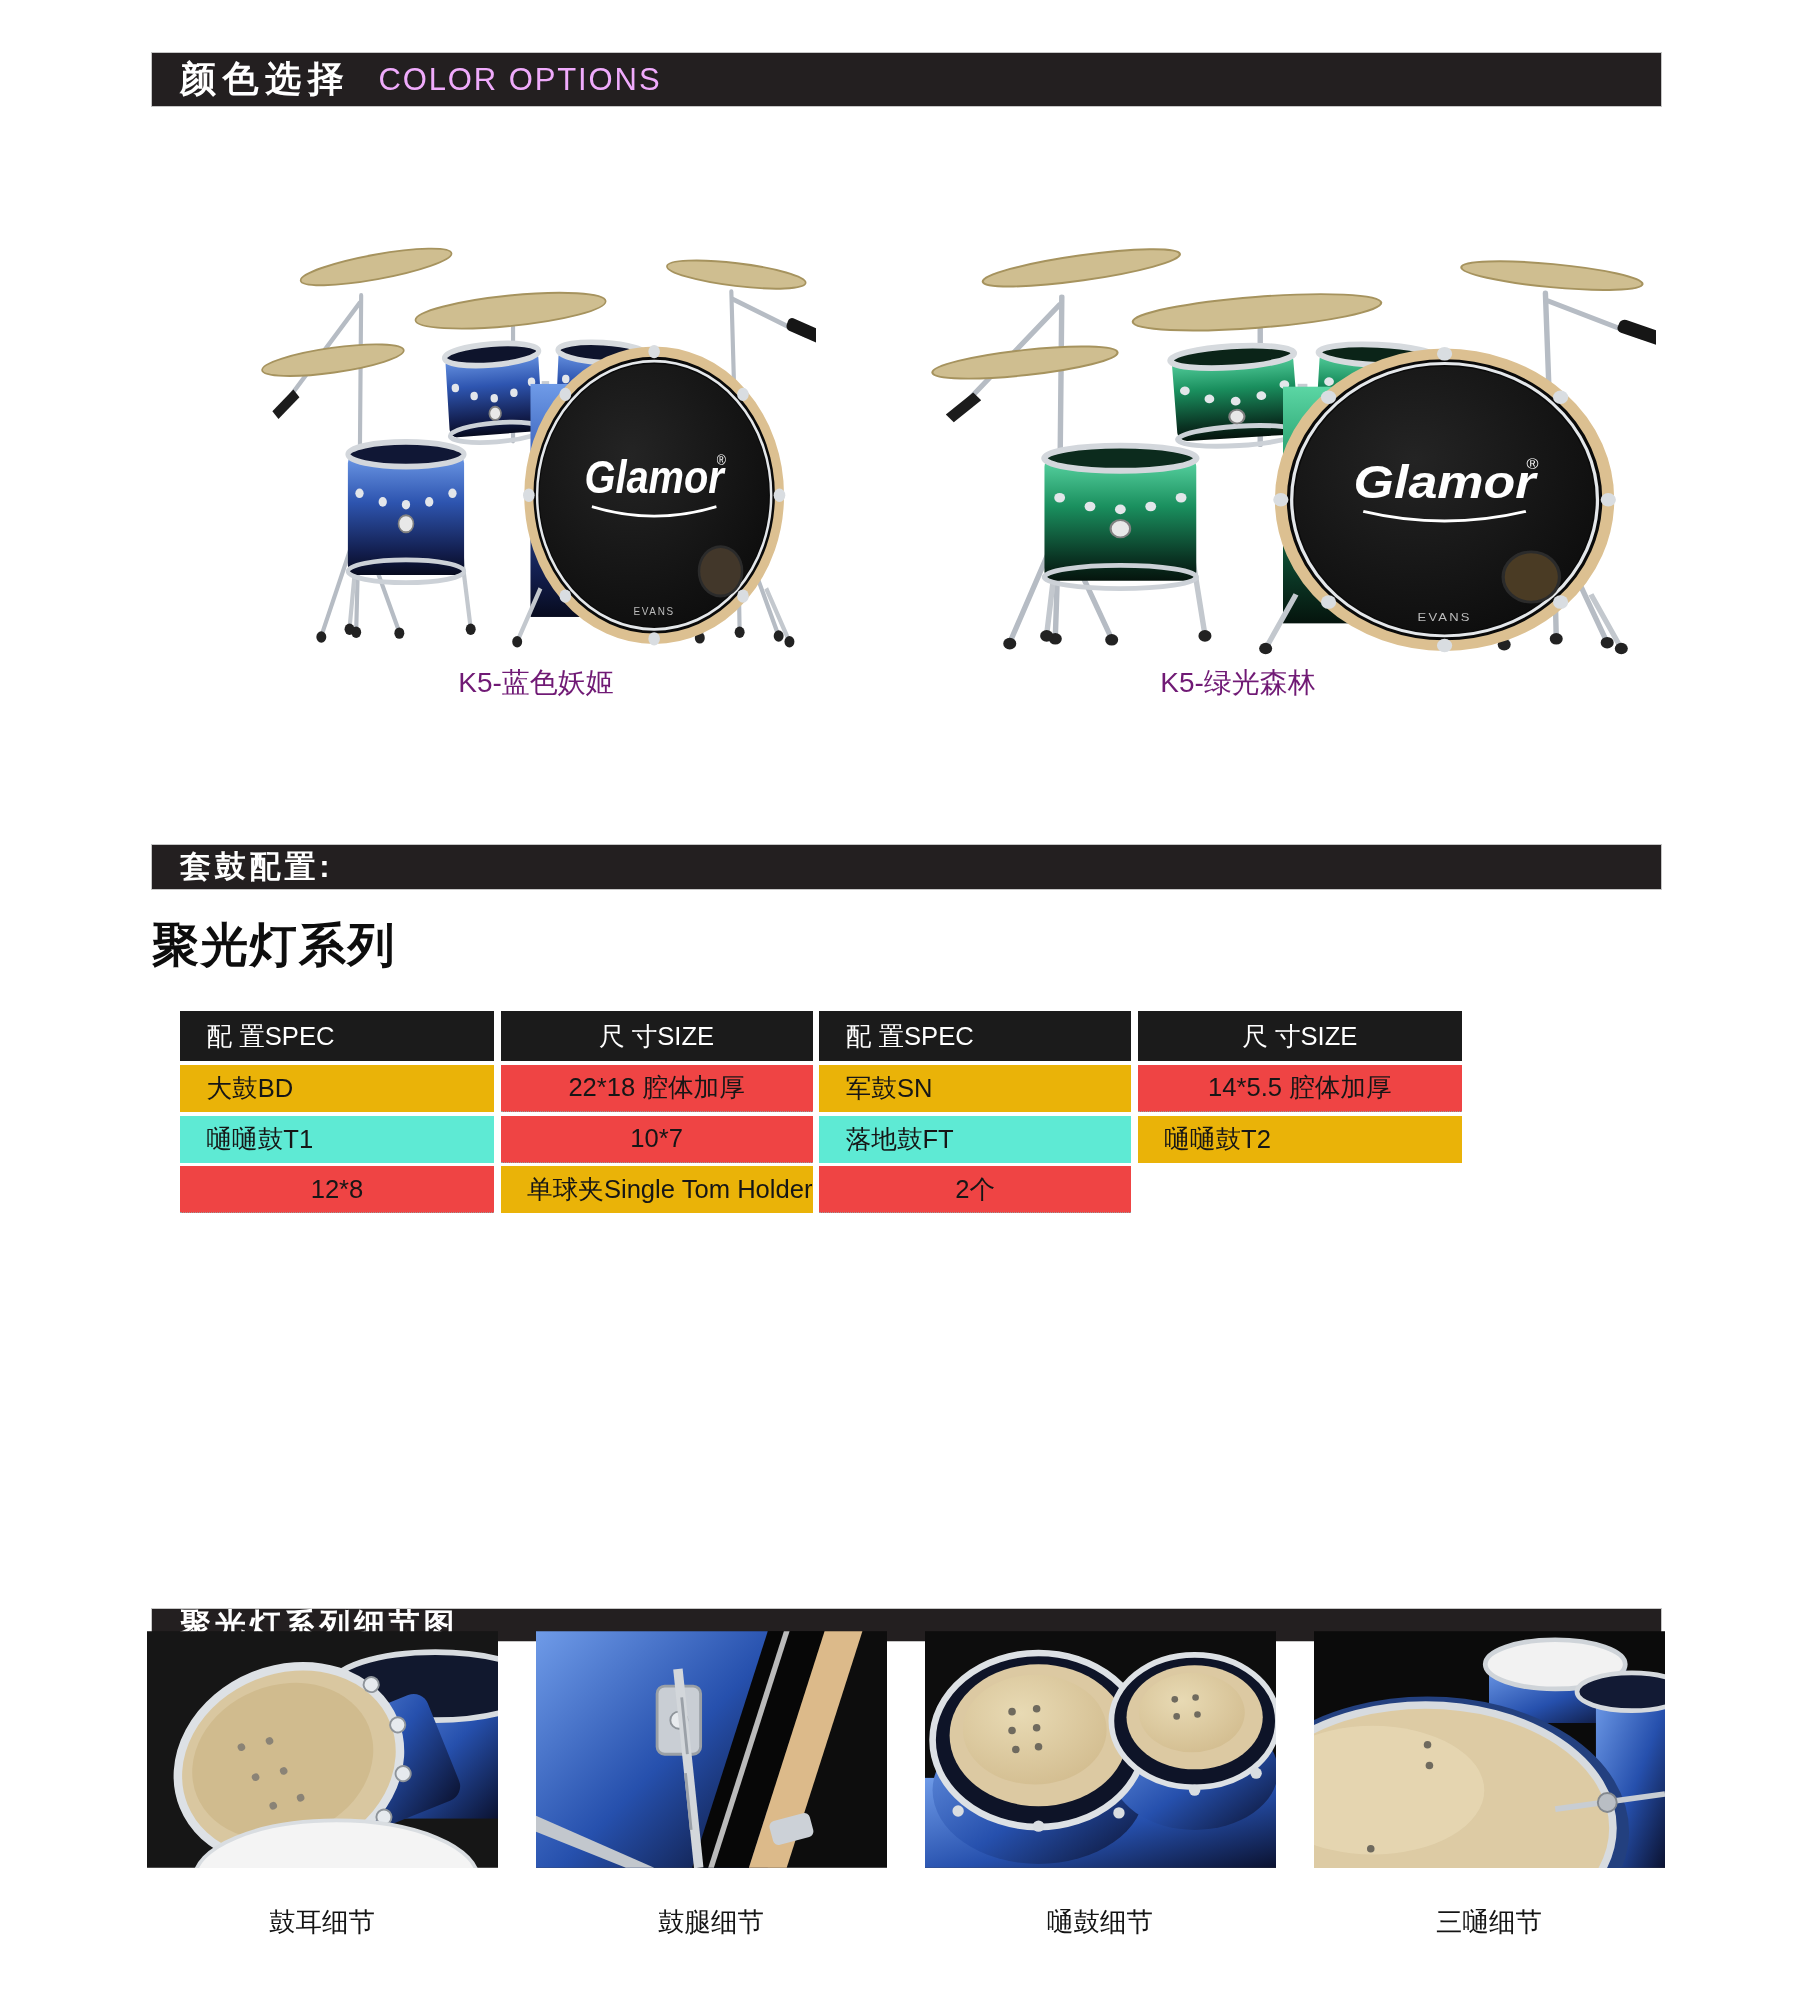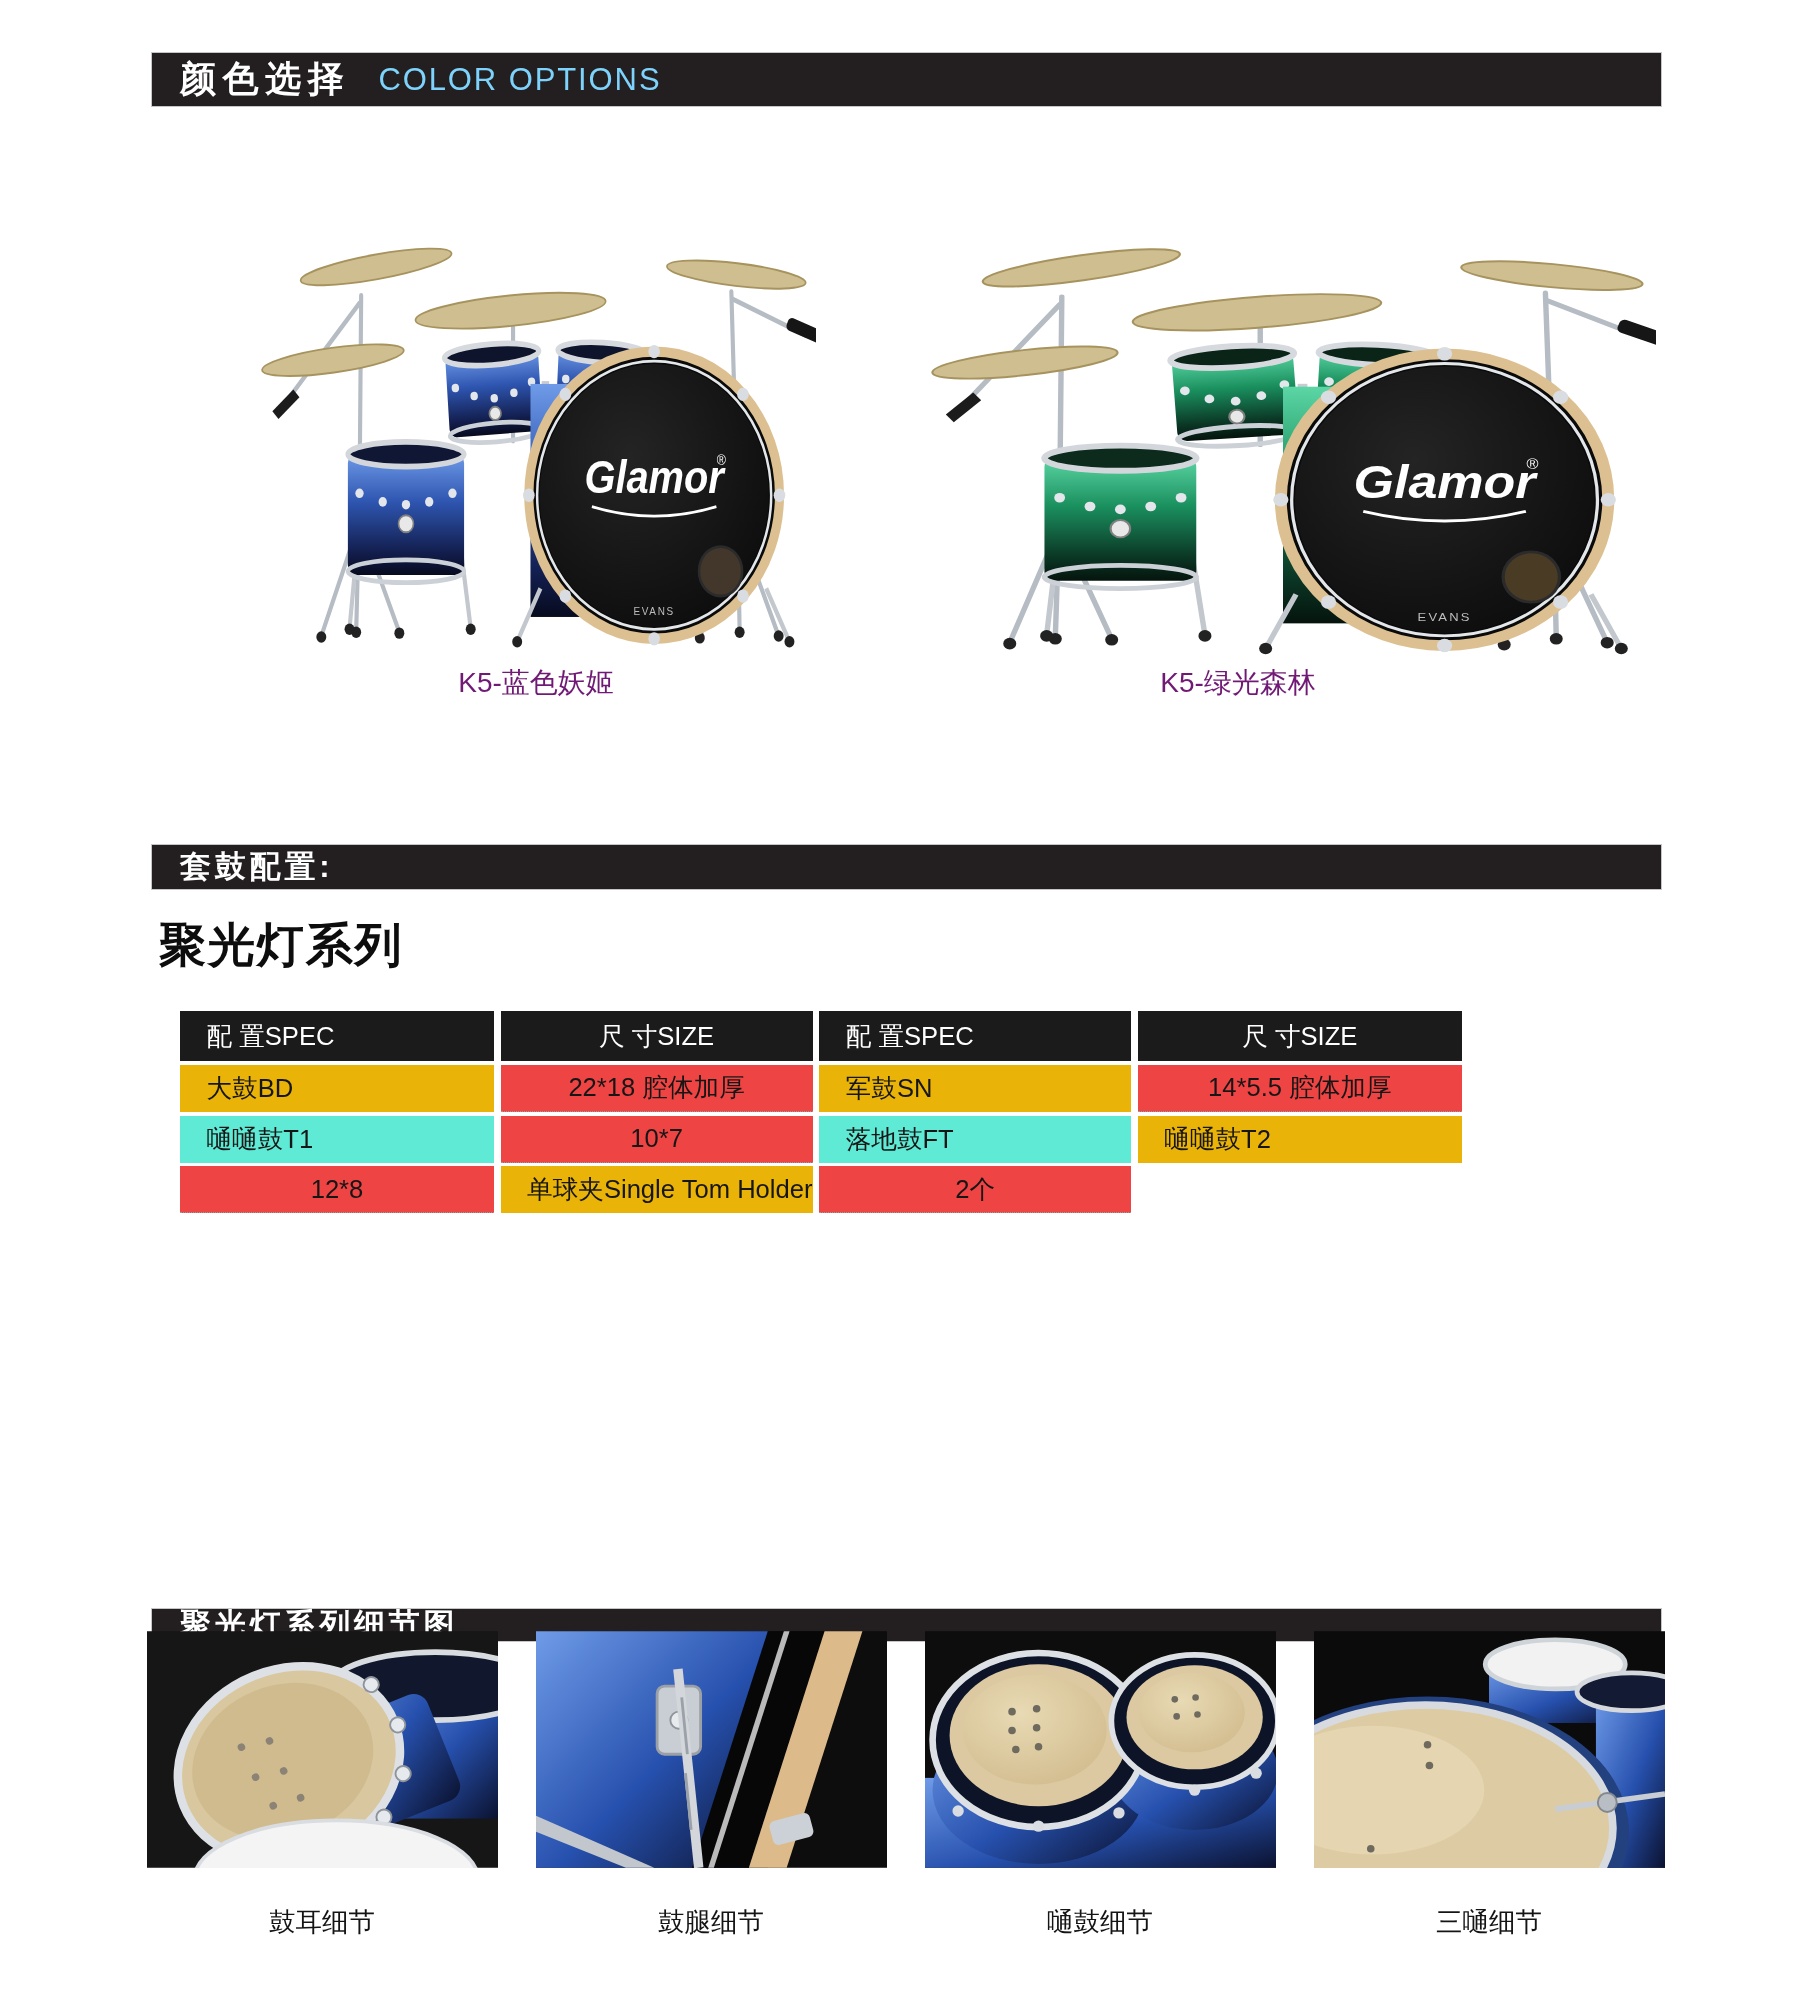--- a/index.html
+++ b/index.html
@@ -8,32 +8,32 @@
 
   
   .bar{position:absolute;left:151px;width:1511px;background:#231f20;color:#fff;
        display:flex;align-items:center;padding-left:28px;box-sizing:border-box;
        border:1.9px solid #c6c6c6;}
   .bar1{top:52px;height:55px;}
   .bar2{top:844px;height:46px;}
   .bar3{top:1608px;height:34px;font-family:Liberation Serif, serif;}
   .bar .zh{font-size:36px;font-weight:bold;letter-spacing:6.6px;white-space:nowrap;}
   .bar2 .zh,.bar3 .zh{font-size:31px;letter-spacing:3.8px;}
-  .bar .en{font-size:31px;color:#7dd3fc;margin-left:28px;letter-spacing:1.9px;white-space:nowrap;}
+  .bar .en{font-size:31px;color:#f0abfc;margin-left:28px;letter-spacing:1.9px;white-space:nowrap;}
 
   
   .kit{position:absolute;}
   .kit svg{display:block;width:100%;height:100%;}
   .kit-blue{left:235px;top:208px;width:581px;height:447px;}
   .kit-green{left:897px;top:208px;width:759px;height:454px;}
   .kit-caption{position:absolute;top:664px;width:284px;text-align:center;
                font-size:28px;color:#701a75;}
 
   
-  .series-title{position:absolute;left:159px;top:914px;font-size:47px;font-weight:bold;
+  .series-title{position:absolute;left:152px;top:914px;font-size:47px;font-weight:bold;
                 color:#0d0d0d;letter-spacing:1.9px;}
 
   
   .spec-table{position:absolute;left:180px;top:1011px;width:1282px;
               display:grid;grid-template-columns:314px 312px 312px 324px;
               grid-template-rows:50px 47px 47px 47px;column-gap:6.6px;row-gap:3.8px;}
   .cell{display:flex;align-items:center;font-size:25.6px;box-sizing:border-box;}
   .th{background:#1b1b1b;color:#ffffff;}
   .th-label{padding-left:26.5px;justify-content:flex-start;}
   .th-size{justify-content:center;}

